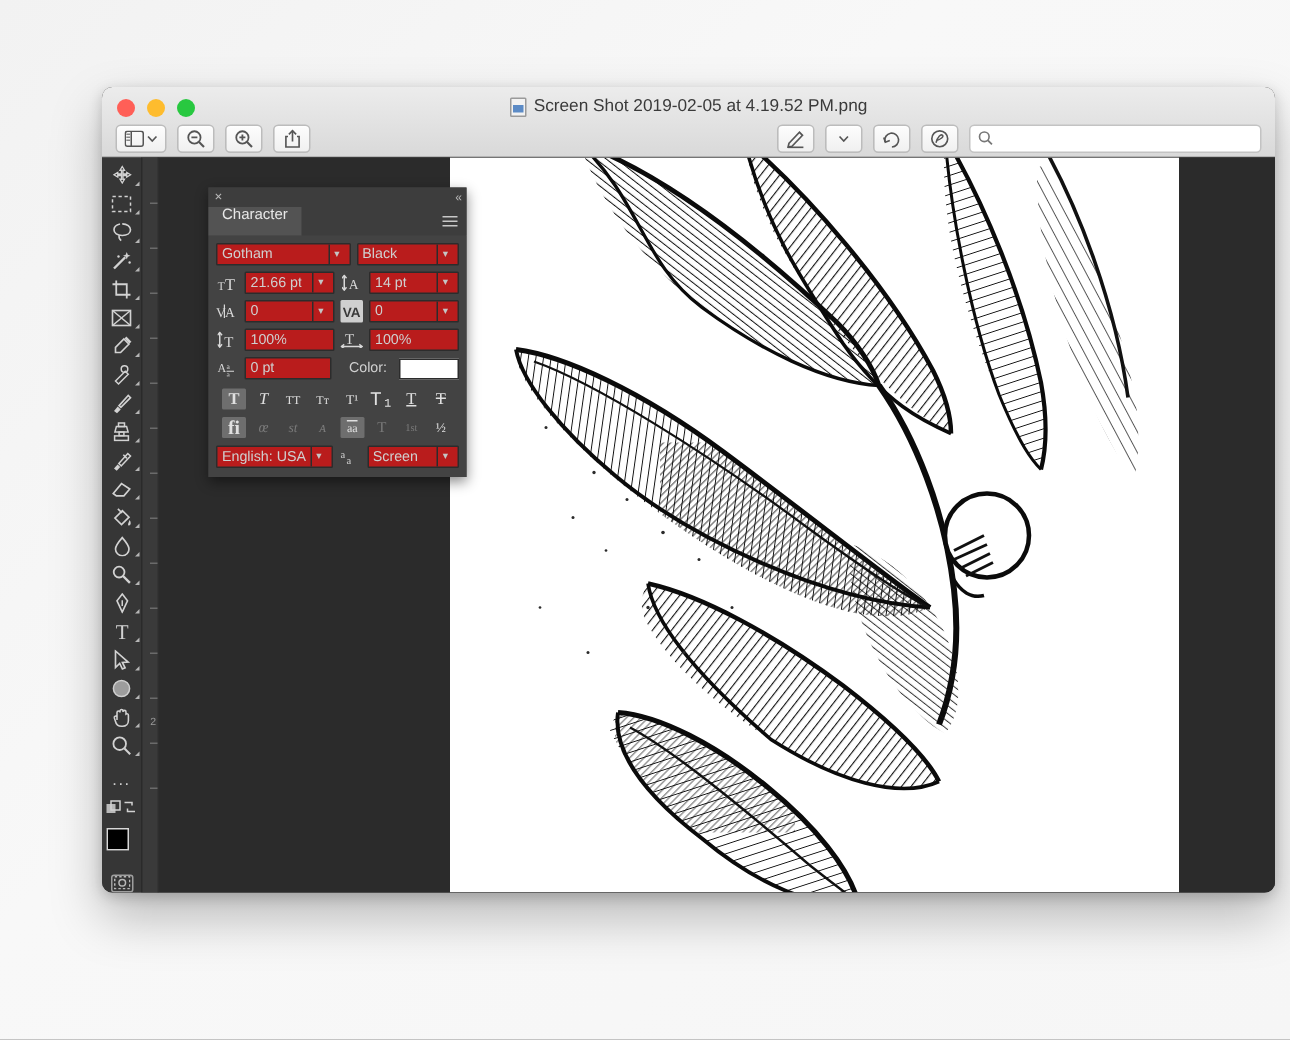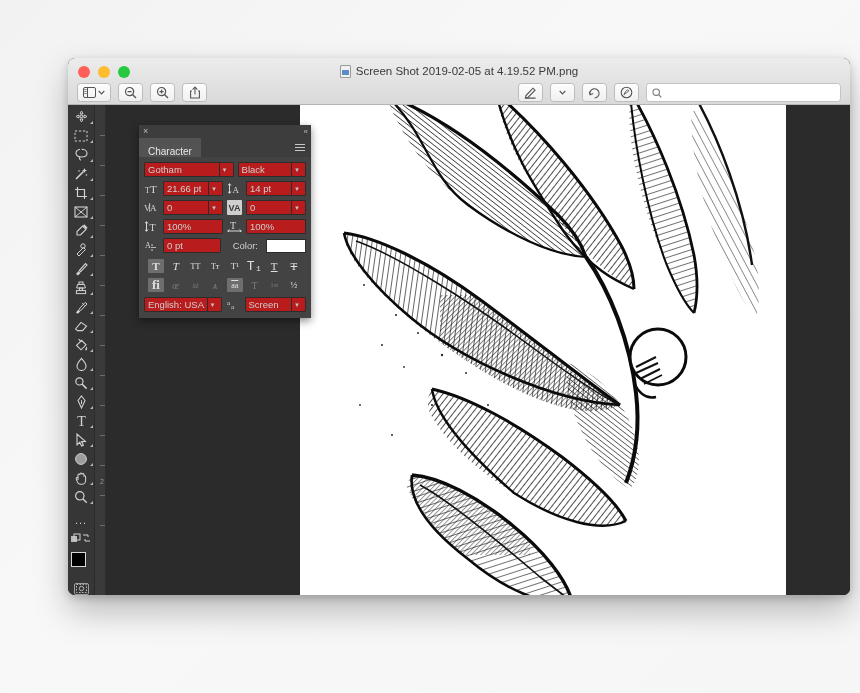--- a/index.html
+++ b/index.html
@@ -143,21 +143,21 @@
   }
   .cp-topbar {
     height: 13px; background: #3d3d3d;
     display: flex; align-items: center; justify-content: space-between;
     padding: 0 4px;
   }
   .cp-close { font-size: 9px; color: #b9b9b9; line-height: 1; }
   .cp-collapse { font-size: 8px; color: #b9b9b9; letter-spacing: -1px; }
   .cp-tabs { height: 19px; background: #3d3d3d; display: flex; align-items: stretch; }
   .cp-tab {
-    padding: 0 9px; display: flex; align-items: flex-end;
+    padding: 0 9px; display: flex; align-items: flex-start;
     background: #535353; color: #e8e8e8; font-size: 10px;
   }
   .cp-menu { margin-left: auto; display: flex; align-items: center; padding-right: 6px; }
   .cp-menu i { display:block; width: 10px; height: 1.5px; background: #c8c8c8; margin: 1.5px 0; }
   .cp-content { padding: 5px 5px 6px 5px; background: #434343; }
 
   .row { display: flex; align-items: center; gap: 4px; margin-bottom: 4px; }
   .fld {
     background: #b91c1c; border: 1px solid #2c2c2c; border-radius: 1px;
     height: 15px; display: flex; align-items: center;

